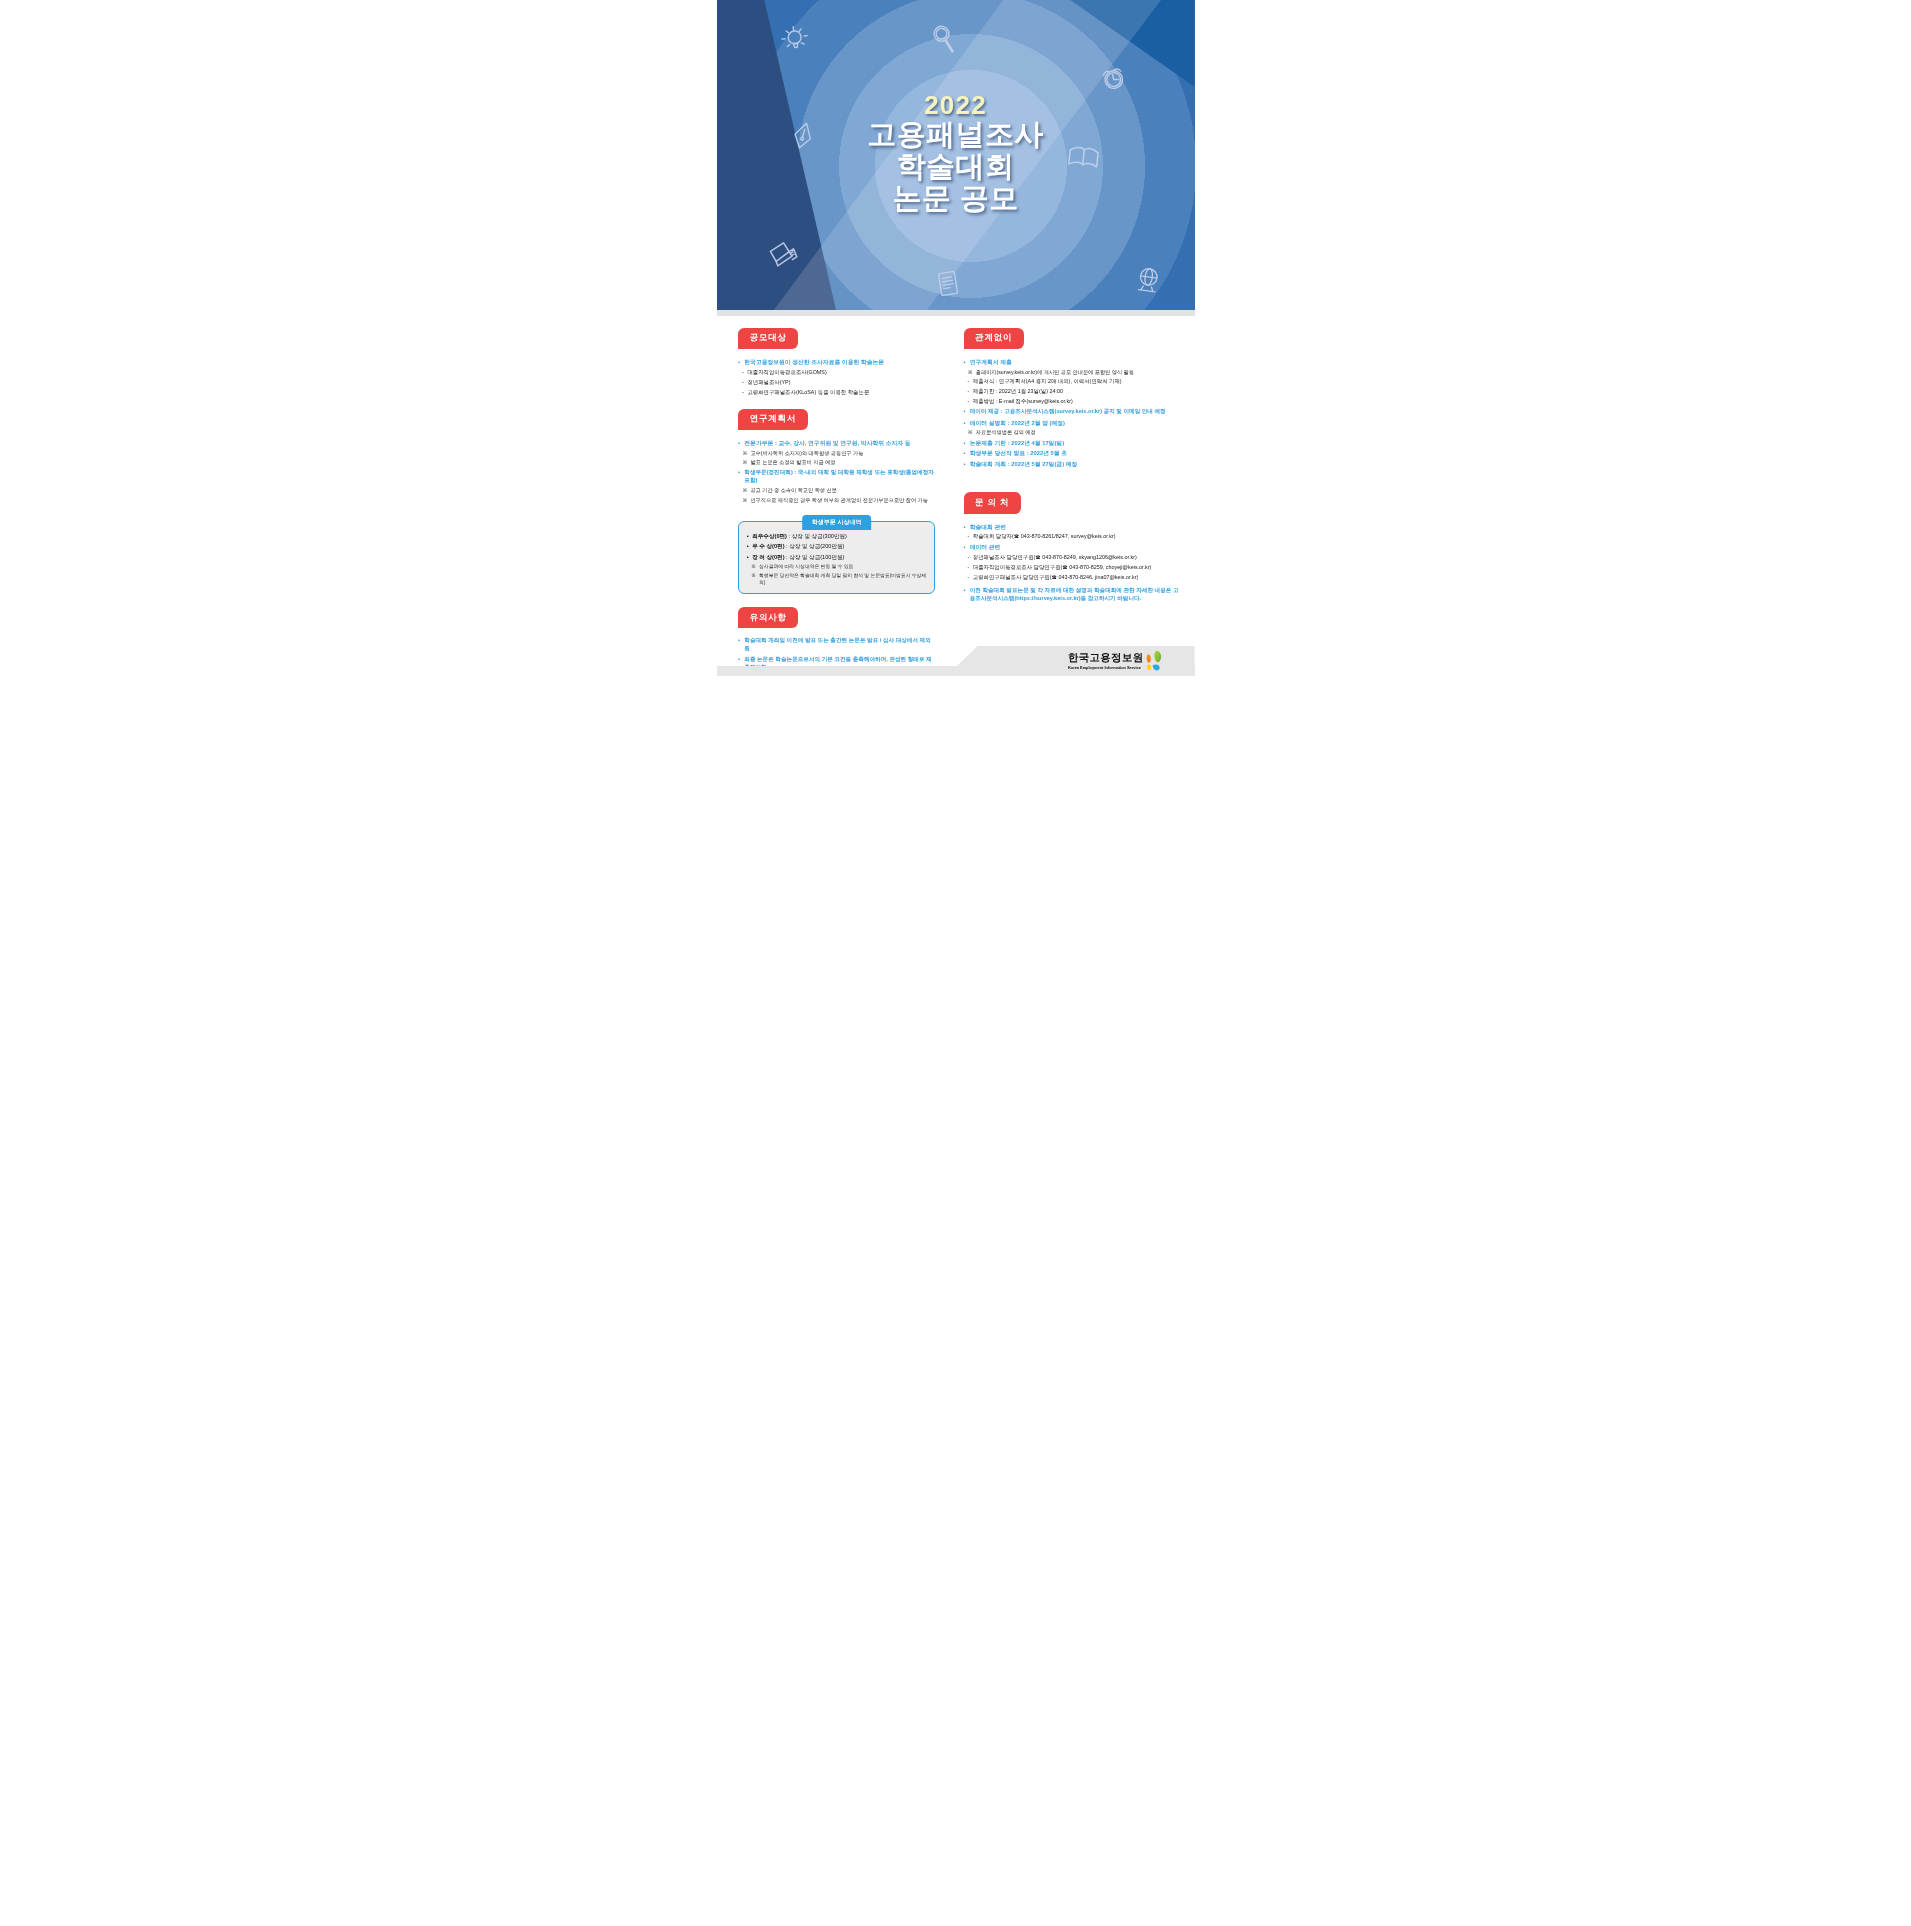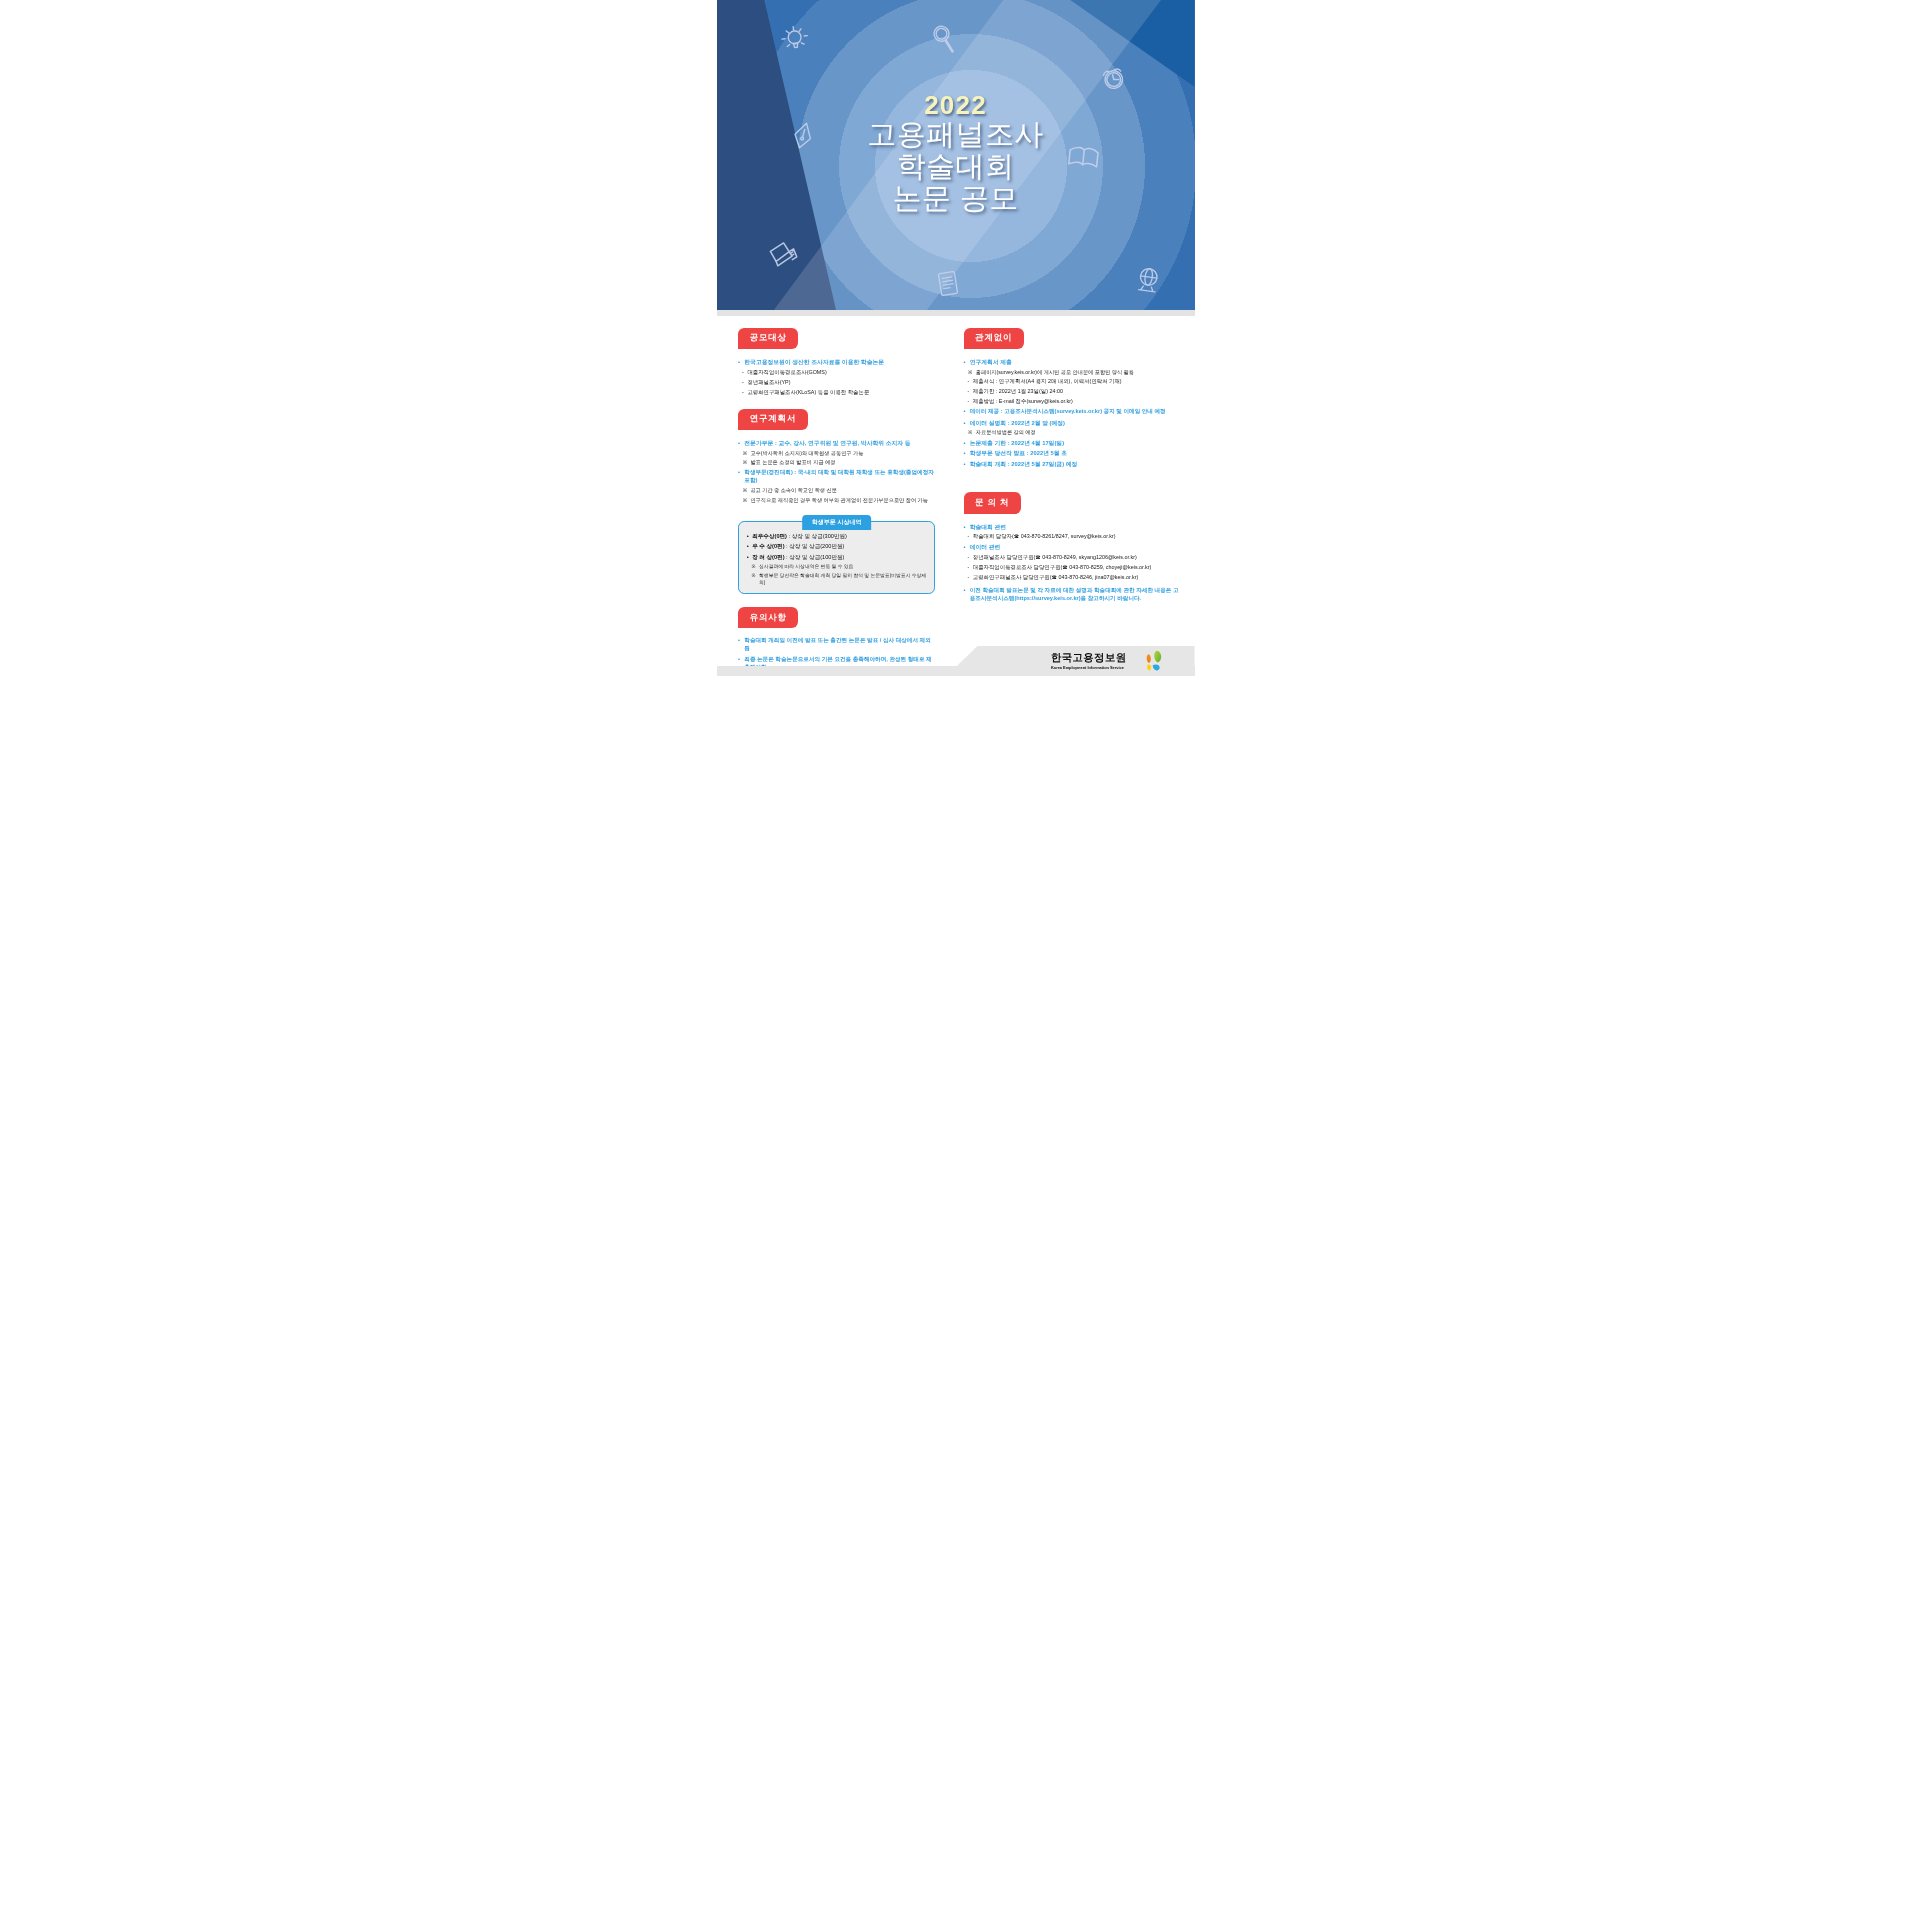--- a/index.html
+++ b/index.html
@@ -20,21 +20,21 @@
   .banner .corner-dark{position:absolute;inset:0;background:#1a5fa3;
       clip-path:polygon(74% 0,100% 0,100% 28%);}
   .banner .swath{position:absolute;inset:0;background:rgba(255,255,255,0.15);
       clip-path:polygon(60% 0,93% 0,44% 100%,12% 100%);}
   .banner-strip{position:absolute;top:310px;left:0;width:478px;height:6.2px;background:#e3e3e3;}
 
   .title{position:absolute;top:92px;left:50%;transform:translateX(-50%);
          text-align:center;white-space:nowrap;}
   .title .year{font-size:26px;font-weight:700;letter-spacing:1.2px;color:#f7f3bd;
          text-shadow:1.5px 1.9px 2.7px rgba(15,35,70,.55);line-height:1.05;text-align:center;}
-  .title .line{font-size:29px;font-weight:400;color:#ffffff;letter-spacing:0.4px;
+  .title .line{font-size:29px;font-weight:700;color:#ffffff;letter-spacing:0.4px;
          text-shadow:1.9px 2.3px 3.1px rgba(15,35,70,.55);line-height:1.09;}
 
   .doodle{position:absolute;stroke:#c6d2ec;fill:none;stroke-width:2.6;
           stroke-linecap:round;stroke-linejoin:round;opacity:.9;}
 
   
   .content{position:absolute;top:317px;left:0;width:478px;}
   .col{position:absolute;top:0;}
   .col-left{left:21.6px;width:197px;}
   .col-right{left:247px;width:220px;}
@@ -59,21 +59,21 @@
          background:#2da0e2;color:#fff;font-weight:800;font-size:6px;
          padding:3.1px 10px;border-radius:3.9px 3.9px 0 0;white-space:nowrap;}
   .aw{display:flex;margin:2.7px 0;font-size:5.6px;color:#111;line-height:1.4;}
   .aw .m{flex:0 0 5.4px;font-weight:800;}
   .aw .lbl{font-weight:800;}
   .award .ln.note{font-size:4.8px;margin:1.9px 0;}
 
   .footer-band{position:absolute;left:0;bottom:0;width:478px;height:10.4px;background:#e6e6e6;}
   .footer-trap{position:absolute;right:0;bottom:0;width:248px;height:30px;background:#e6e6e6;
       clip-path:polygon(12.5% 0,100% 0,100% 100%,0 100%);}
-  .logo{position:absolute;right:30px;bottom:3.9px;display:flex;align-items:center;gap:17px;}
+  .logo{position:absolute;right:30px;bottom:3.9px;display:flex;align-items:center;gap:0;}
   .logo-text{text-align:left;}
   .logo-ko{font-size:10.4px;font-weight:800;color:#0d0d0d;letter-spacing:0.4px;line-height:1.1;}
   .logo-en{font-size:3.9px;font-weight:700;color:#0d0d0d;margin-top:1.2px;}
 </style>
 </head>
 <body>
 
 <div class="page">
 
   <div class="banner">

